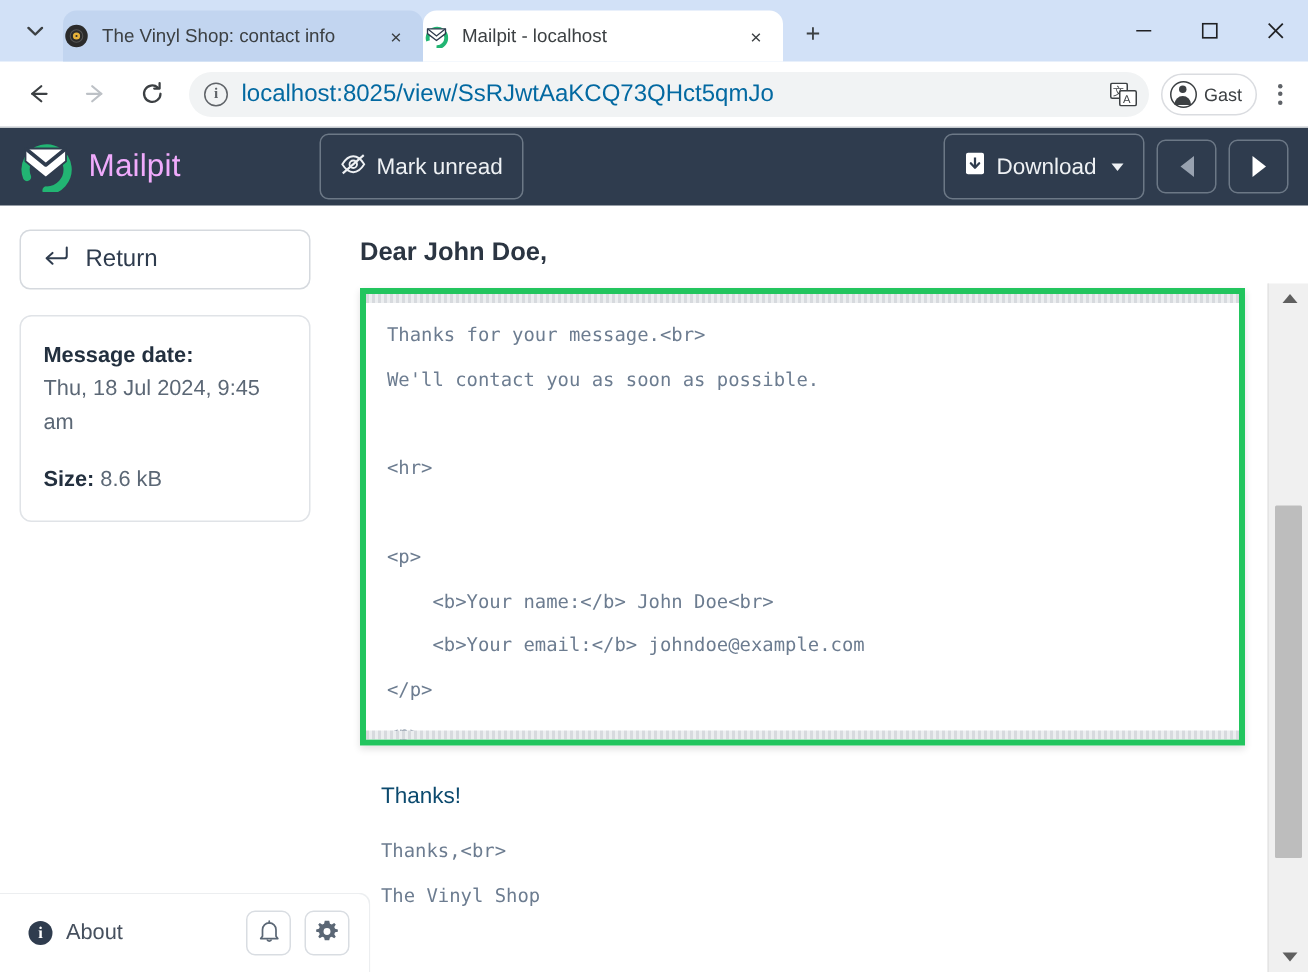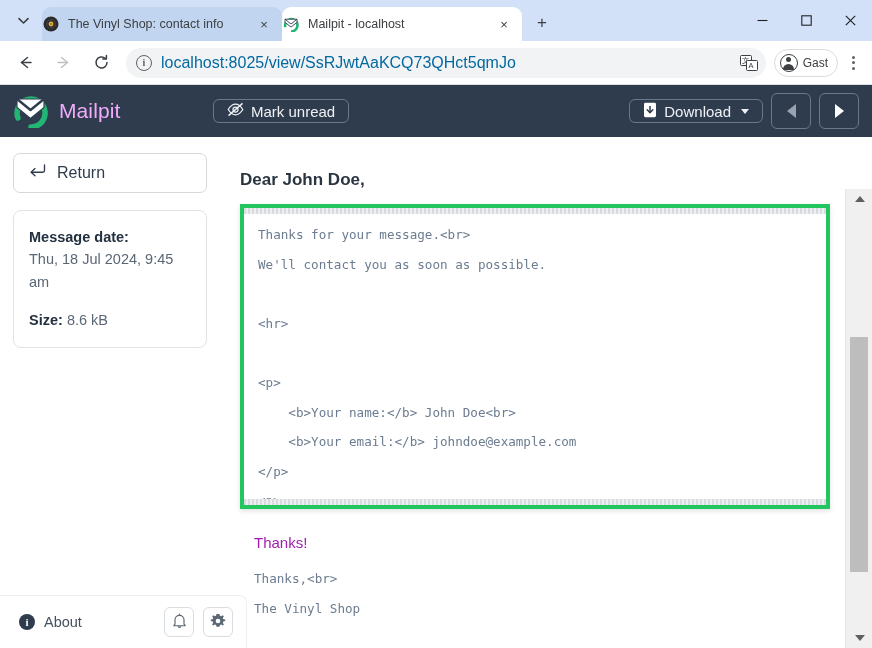--- a/index.html
+++ b/index.html
@@ -164,21 +164,21 @@
     background: #2f3c4e;
     display: flex; align-items: center;
     padding: 0 13px;
   }
   .mp-brand { display: flex; align-items: center; gap: 10px; width: 200px; flex: 0 0 200px; }
   .mp-logo { width: 36px; height: 34px; position: relative; flex: 0 0 36px; }
   .mp-brandname {
     color: #f0abfc; font-size: 21px; letter-spacing: .1px;
   }
   .mp-btn {
-    height: 24px;
+    height: 44px;
     border: 1px solid #6c7886;
     border-radius: 6px;
     background: transparent;
     color: #eef1f4;
     font-size: 15px;
     display: inline-flex; align-items: center; gap: 7px;
     padding: 0 13px;
     font-family: "Liberation Sans", sans-serif;
     white-space: nowrap;
   }
@@ -235,21 +235,20 @@
   }
   .side-card b { color: #23303f; }
   .side-card .muted { color: #5b6775; }
   .side-card .row2 { margin-top: 16px; }
 
   .mp-content {
     flex: 1 1 auto;
     padding: 14px 15px 10px 20px;
     overflow: hidden;
     min-width: 0;
-    margin-top: 12px;
   }
   .greeting {
     font-size: 17px; font-weight: 700; color: #2b3542;
     margin: 7px 0 14px 0;
   }
   .highlight-box {
     border: 4px solid #22c55e;
     background: #ffffff;
     position: relative;
     padding: 12px 0 10px 0;
@@ -266,21 +265,21 @@
   .code {
     font-family: "DejaVu Sans Mono", "Liberation Mono", monospace;
     font-size: 12.6px;
     color: #6c7c90;
     line-height: 2.35;
     white-space: pre;
     padding: 0 0 0 14px;
   }
   .after-box { padding: 0 0 0 14px; }
   .after-line {
-    font-size: 15px; color: #a21caf;
+    font-size: 15px; color: #0c4a6e;
     margin-top: 25px;
   }
   .after-code {
     font-family: "DejaVu Sans Mono", "Liberation Mono", monospace;
     font-size: 12.6px; color: #6c7c90;
     line-height: 2.35;
     white-space: pre;
     margin-top: 13px;
   }
 

